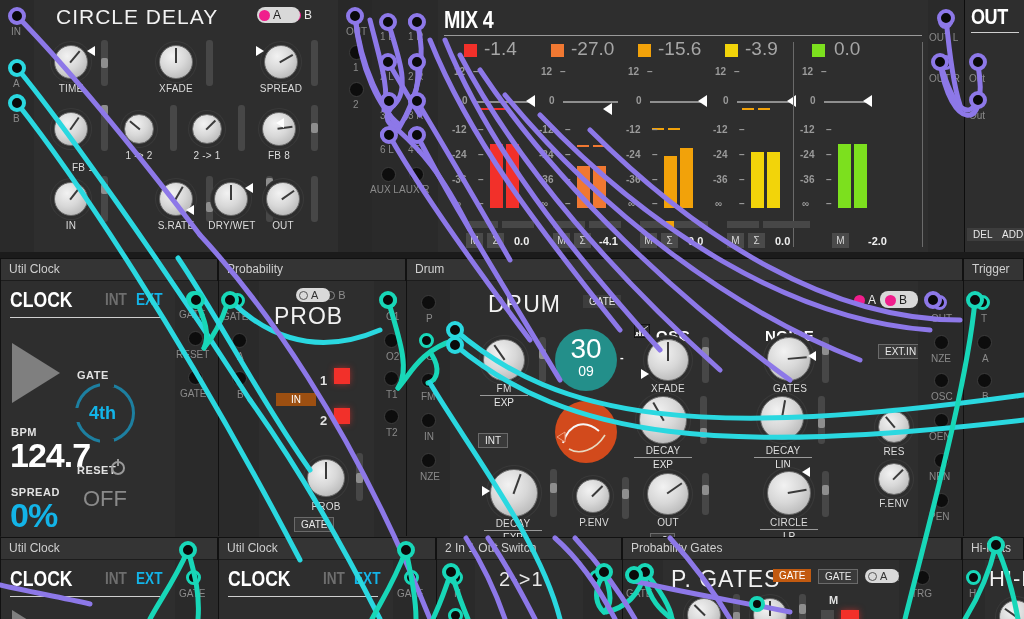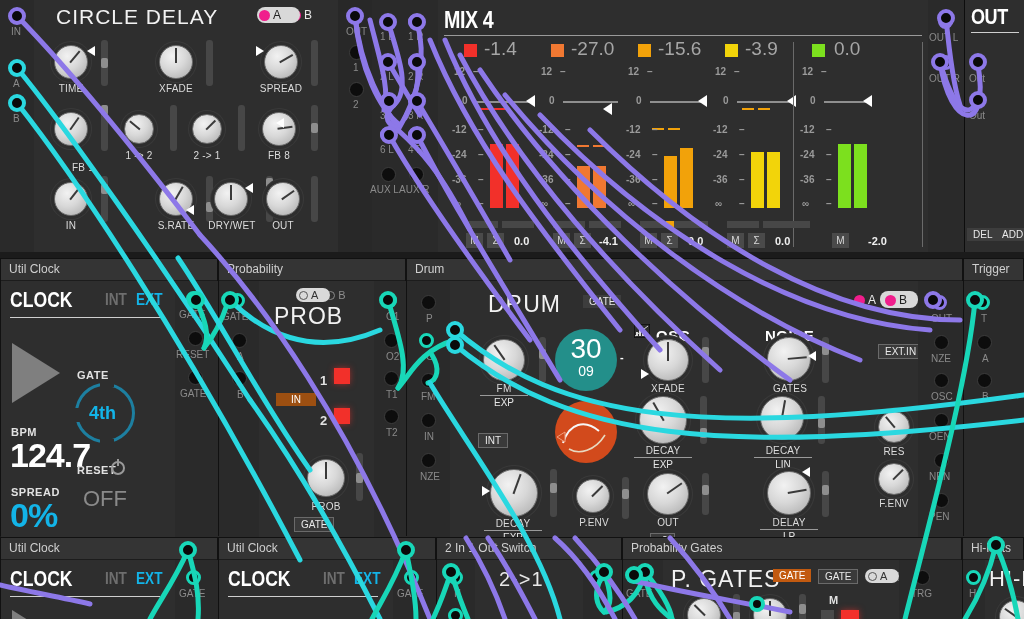--- a/index.html
+++ b/index.html
@@ -648,21 +648,21 @@
       <div class="knob-lbl" style="left:192px;top:236px;width:52px;">OUT</div>
       <div class="slider" style="left:252px;top:192px;height:42px;">
           <div class="thumb" style="top:12px;"></div>
         </div>
       <div class="tagbtn" style="left:200px;top:252px;">x2</div>
 
       <div class="knob" style="left:317px;top:190px;width:44px;height:44px;">
           <div class="tick" style="transform:rotate(80deg)"></div>
         </div>
       <div class="marker" style="left:352px;top:186px;"></div>
-      <div class="knob-lbl" style="left:310px;top:236px;width:58px;">DELAY</div>
+      <div class="knob-lbl" style="left:310px;top:236px;width:58px;">CIRCLE</div>
       <div class="knob-sub" style="left:310px;top:248px;width:58px;">LP</div>
       <div class="slider" style="left:372px;top:190px;height:46px;">
           <div class="thumb" style="top:14px;"></div>
         </div>
     </div>
     <div class="jackcol" style="left:511px;top:22px;width:46px;height:256px;">
       <div class="jack violet" style="left:14px;top:14px;"></div>
       <div class="jlabel" style="left:13px;top:32px;">OUT</div>
       <div class="jack" style="left:16px;top:54px;"></div>
       <div class="jlabel" style="left:13px;top:72px;">NZE</div>

